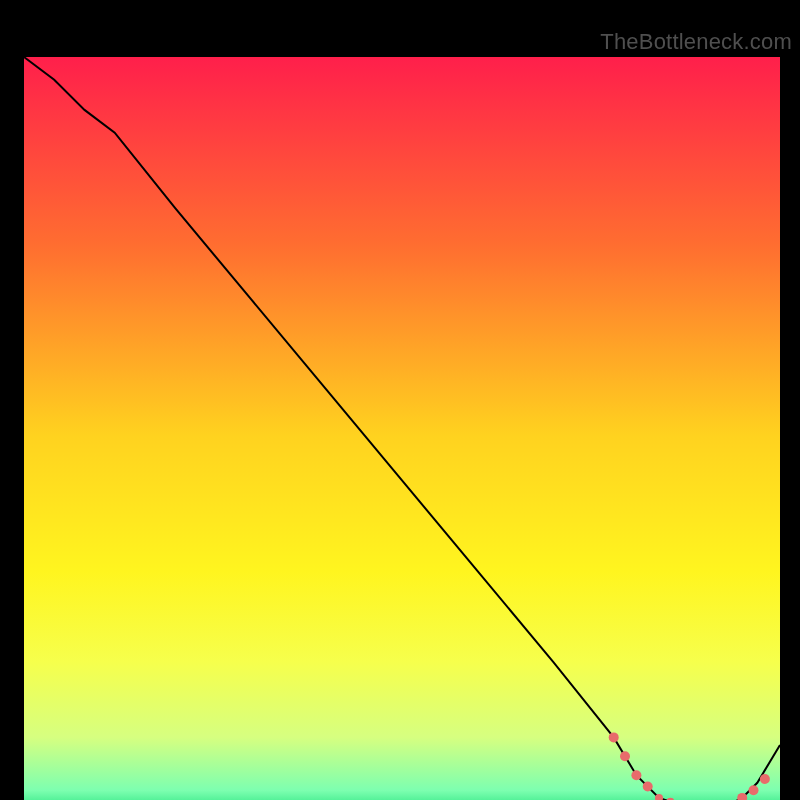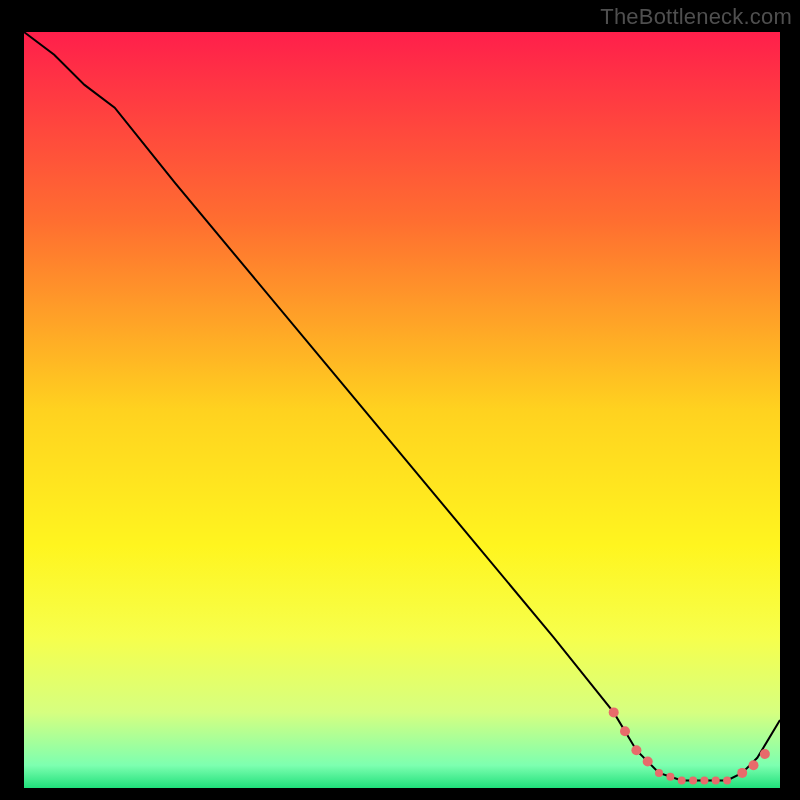--- a/index.html
+++ b/index.html
@@ -8,20 +8,21 @@
     background: #000;
     width: 800px;
     height: 800px;
     overflow: hidden;
     font-family: Arial, Helvetica, sans-serif;
   }
   .wrap {
     position: relative;
     width: 800px;
     height: 585px;
+    margin-top: 25px;
   }
   .watermark {
     position: absolute;
     top: 4px;
     right: 8px;
     color: #4f4f4f;
     font-size: 22px;
     font-weight: 500;
     letter-spacing: 0.2px;
     z-index: 5;

